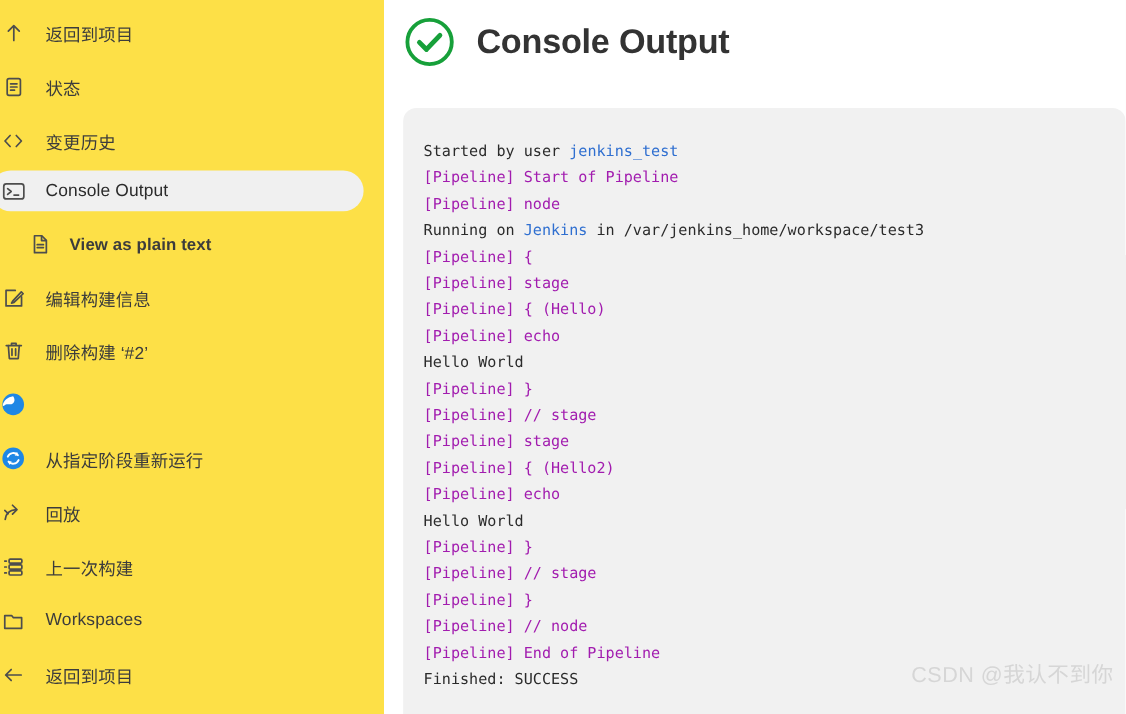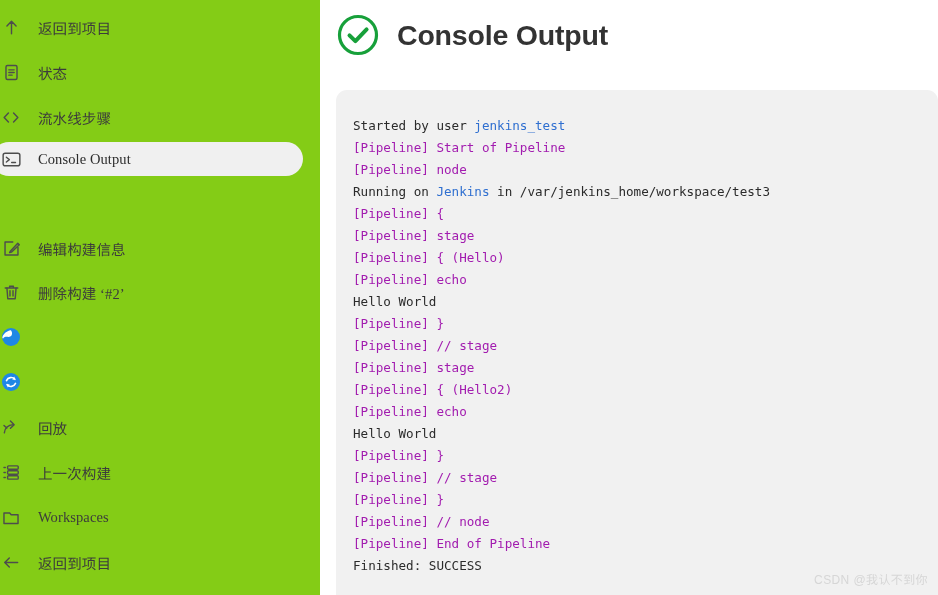--- a/index.html
+++ b/index.html
@@ -15,22 +15,21 @@
     position: relative;
     width: 938px; height: 595px;
     background: #ffffff;
   }
 
   
   #sidebar {
     position: absolute;
     left: 0; top: 0;
     width: 320px; height: 595px;
-    background: #84cc16;
-    font-family: Liberation Serif, serif;
+    background: #fde047;
   }
   .nav-item {
     position: absolute;
     left: -8px;
     width: 311px;
     height: 34px;
     display: flex;
     align-items: center;
     border-radius: 17px;
     cursor: pointer;
@@ -127,22 +126,22 @@
   .log-line.muted { color: #a21caf; }
   .log-link {
     color: #2f6fd0;
     text-decoration: none;
     cursor: pointer;
   }
 
   #watermark {
     position: absolute;
     right: 10px;
-    bottom: 8px;
-    font-size: 12px;
+    bottom: 22px;
+    font-size: 18px;
     color: #d6d6d6;
     letter-spacing: .4px;
     white-space: nowrap;
     user-select: none;
     margin-top: 27px;
   }
 </style>
 </head>
 <body>
 
@@ -165,30 +164,40 @@
           </svg>
         </span>
         <span class="nav-label">状态</span>
       </div>
       <div class="nav-item" style="top: 100px;">
         <span class="nav-icon">
           <svg width="20" height="19" viewBox="0 0 20 20">
             <path fill="none" stroke="currentColor" stroke-width="1.5" stroke-linecap="round" stroke-linejoin="round" d="M7.3 5.2L2.8 10l4.5 4.8M12.7 5.2L17.2 10l-4.5 4.8"></path>
           </svg>
         </span>
-        <span class="nav-label">流水线步骤</span>
+        <span class="nav-label">变更历史</span>
       </div>
       <div class="nav-item selected" style="top: 142px;">
         <span class="nav-icon">
           <svg width="21" height="19" viewBox="0 0 22 20">
             <rect fill="none" stroke="currentColor" stroke-width="1.5" stroke-linecap="round" stroke-linejoin="round" x="2.2" y="3.4" width="17.6" height="13.2" rx="2.2"></rect>
             <path fill="none" stroke="currentColor" stroke-width="1.5" stroke-linecap="round" stroke-linejoin="round" d="M5.6 7.6l3.1 2.5-3.1 2.5M11.2 13.2h4"></path>
           </svg>
         </span>
         <span class="nav-label">Console Output</span>
+      </div>
+      <div class="nav-item sub" style="top: 186px;">
+        <span class="nav-icon">
+          <svg width="19" height="19" viewBox="0 0 20 20">
+            <path fill="none" stroke="currentColor" stroke-width="1.5" stroke-linecap="round" stroke-linejoin="round" d="M5 2.6h6.4L15.4 6.6v10.8H5z"></path>
+            <path fill="none" stroke="currentColor" stroke-width="1.5" stroke-linecap="round" stroke-linejoin="round" d="M11.2 2.7v4.1h4.1"></path>
+            <path fill="none" stroke="currentColor" stroke-width="1.5" stroke-linecap="round" stroke-linejoin="round" d="M7.4 10.4h5.4M7.4 13h5.4"></path>
+          </svg>
+        </span>
+        <span class="nav-label">View as plain text</span>
       </div>
       <div class="nav-item" style="top: 231px;">
         <span class="nav-icon">
           <svg width="19" height="19" viewBox="0 0 20 20">
             <path fill="none" stroke="currentColor" stroke-width="1.5" stroke-linecap="round" stroke-linejoin="round" d="M3.2 3.2h8.1M3.2 3.2v13.6h13.6v-8"></path>
             <path fill="none" stroke="currentColor" stroke-width="1.5" stroke-linecap="round" stroke-linejoin="round" d="M9 12.6l7.6-8.1 1.6 1.6-8 7.6-2.2.6z"></path>
           </svg>
         </span>
         <span class="nav-label">编辑构建信息</span>
       </div>
@@ -212,20 +221,21 @@
       </div>
       <div class="nav-item" style="top: 365px;">
         <span class="nav-icon">
           <svg width="20" height="20" viewBox="0 0 20 20">
             <circle cx="10" cy="10" r="9" fill="#1e87e5"></circle>
             <path d="M13.9 7.3A5 5 0 0 0 5.5 8.6M6.1 12.7a5 5 0 0 0 8.4-1.3" fill="none" stroke="#ffffff" stroke-width="1.6" stroke-linecap="round"></path>
             <path d="M13.2 4.4l1.1 3-3 .3z" fill="#ffffff"></path>
             <path d="M6.8 15.6l-1.1-3 3-.3z" fill="#ffffff"></path>
           </svg>
         </span>
+        <span class="nav-label">从指定阶段重新运行</span>
       </div>
       <div class="nav-item" style="top: 410px;">
         <span class="nav-icon">
           <svg width="20" height="19" viewBox="0 0 20 20">
             <path fill="none" stroke="currentColor" stroke-width="1.5" stroke-linecap="round" stroke-linejoin="round" d="M3 15.6c.6-5.2 4-8.2 9.4-8.6"></path>
             <path fill="none" stroke="currentColor" stroke-width="1.5" stroke-linecap="round" stroke-linejoin="round" d="M9.4 3.2l3.9 3.8-3.9 3.9"></path>
             <path fill="none" stroke="currentColor" stroke-width="1.5" stroke-linecap="round" stroke-linejoin="round" d="M5.6 10.6L2.6 7.8"></path>
           </svg>
         </span>
         <span class="nav-label">回放</span>

